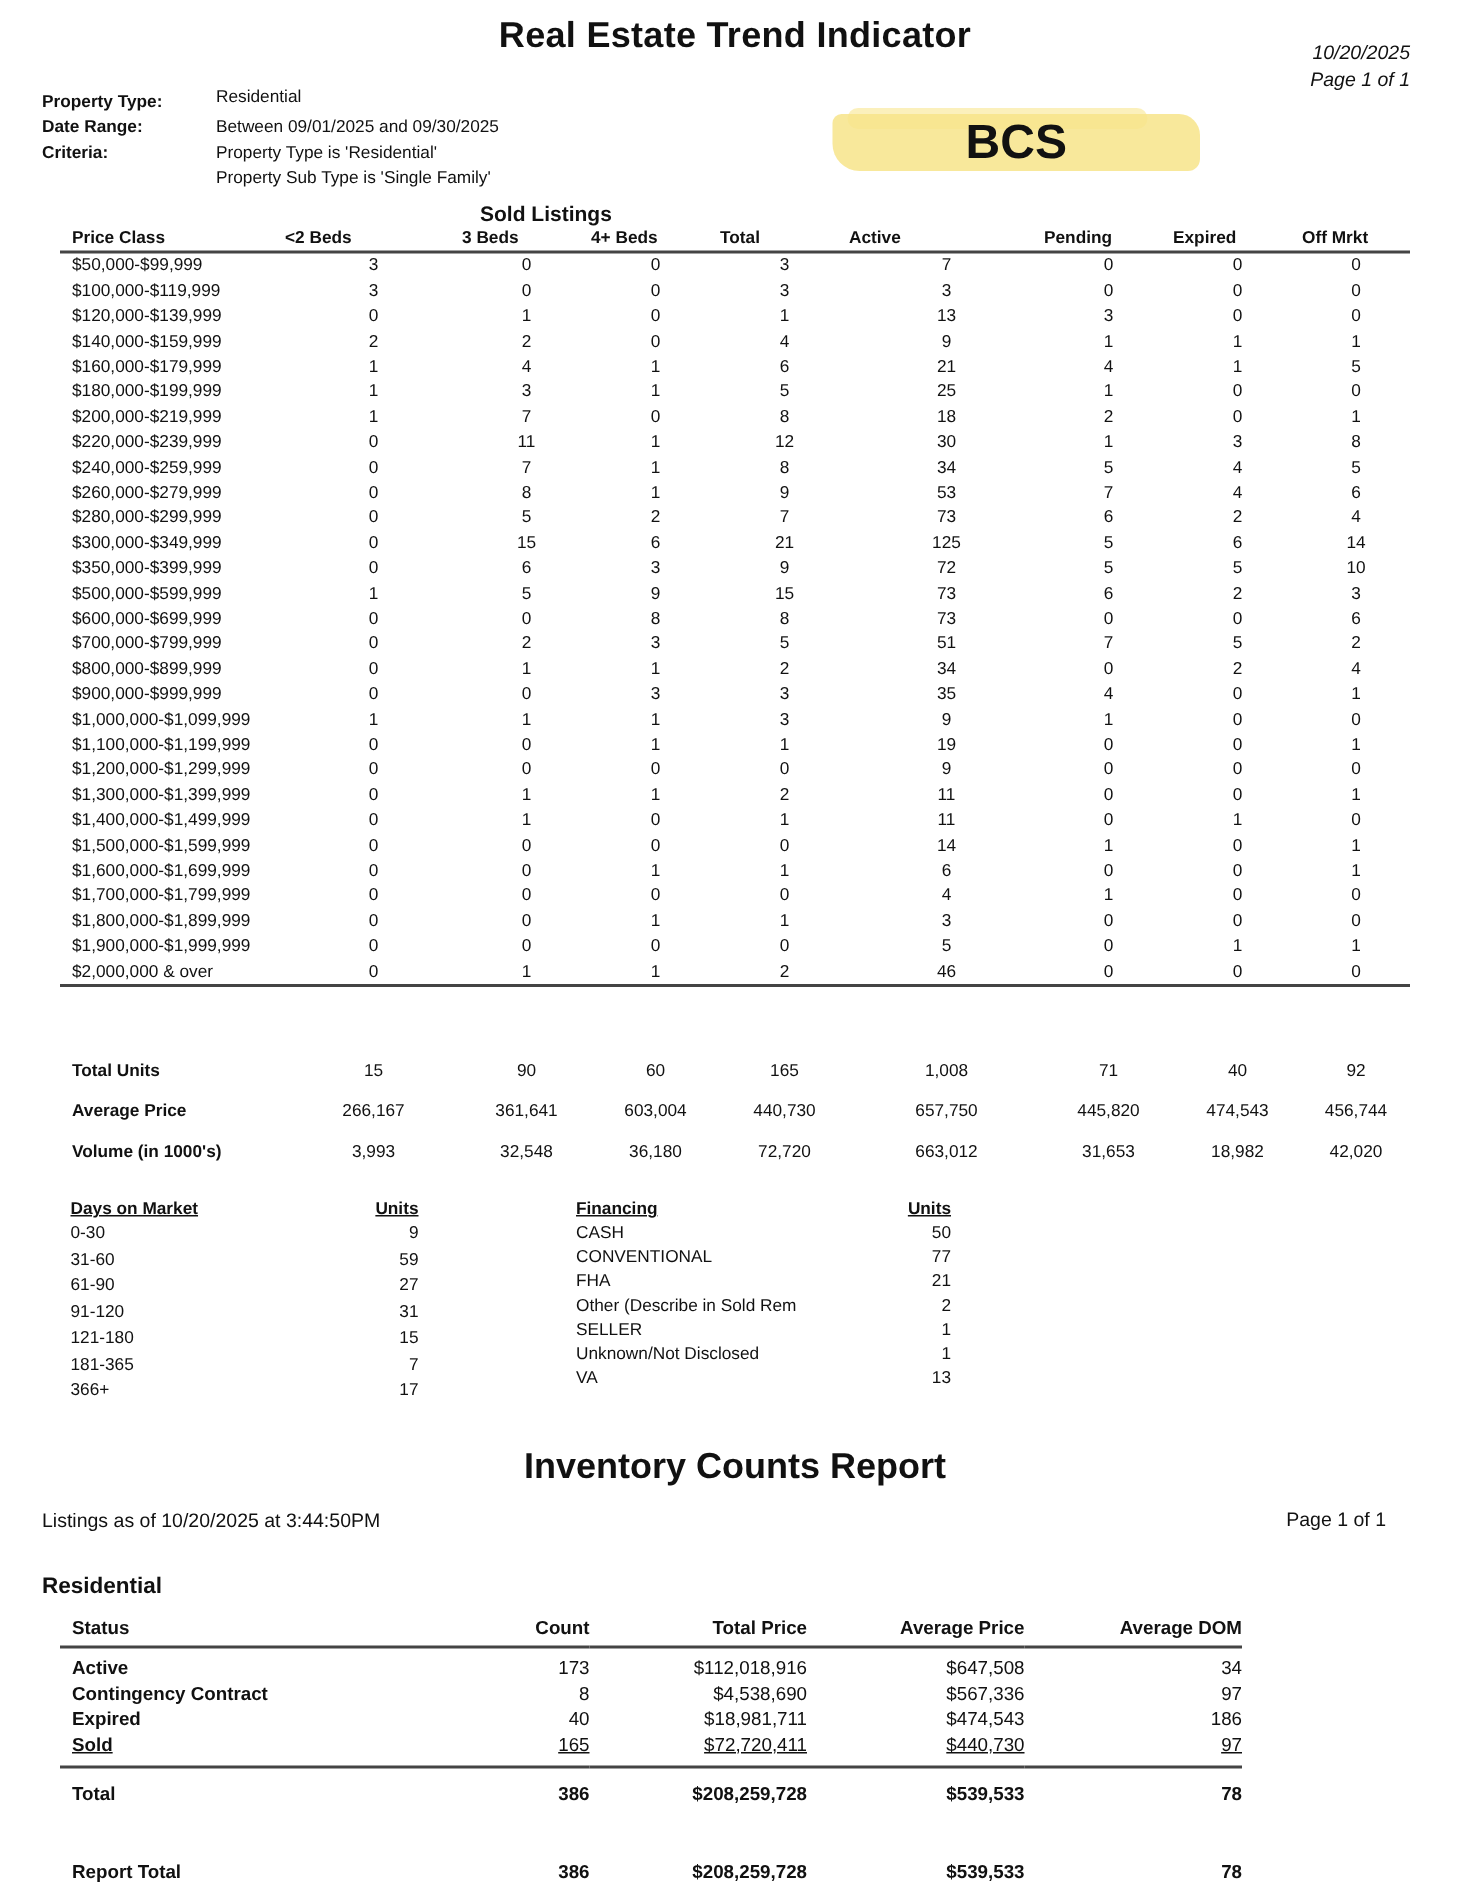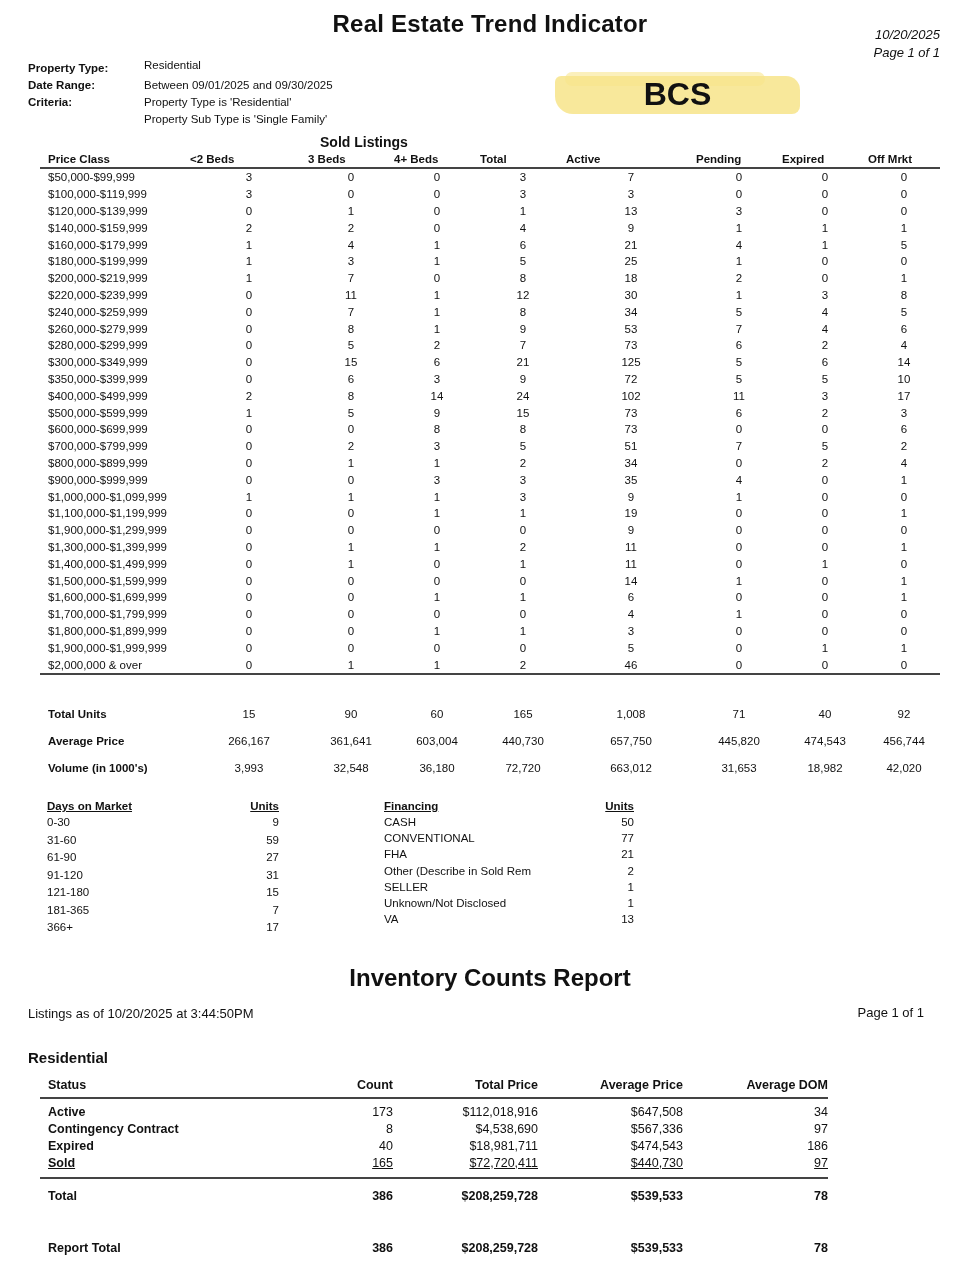--- a/index.html
+++ b/index.html
@@ -241,31 +241,20 @@
         <td>0</td>
         <td>6</td>
         <td>3</td>
         <td>9</td>
         <td>72</td>
         <td>5</td>
         <td>5</td>
         <td>10</td>
       </tr>
       <tr>
-        <td class="pc">$400,000-$499,999</td>
-        <td>2</td>
-        <td>8</td>
-        <td>14</td>
-        <td>24</td>
-        <td>102</td>
-        <td>11</td>
-        <td>3</td>
-        <td>17</td>
-      </tr>
-      <tr>
         <td class="pc">$500,000-$599,999</td>
         <td>1</td>
         <td>5</td>
         <td>9</td>
         <td>15</td>
         <td>73</td>
         <td>6</td>
         <td>2</td>
         <td>3</td>
       </tr>
@@ -329,21 +318,21 @@
         <td>0</td>
         <td>0</td>
         <td>1</td>
         <td>1</td>
         <td>19</td>
         <td>0</td>
         <td>0</td>
         <td>1</td>
       </tr>
       <tr>
-        <td class="pc">$1,900,000-$1,299,999</td>
+        <td class="pc">$1,200,000-$1,299,999</td>
         <td>0</td>
         <td>0</td>
         <td>0</td>
         <td>0</td>
         <td>9</td>
         <td>0</td>
         <td>0</td>
         <td>0</td>
       </tr>
       <tr>

